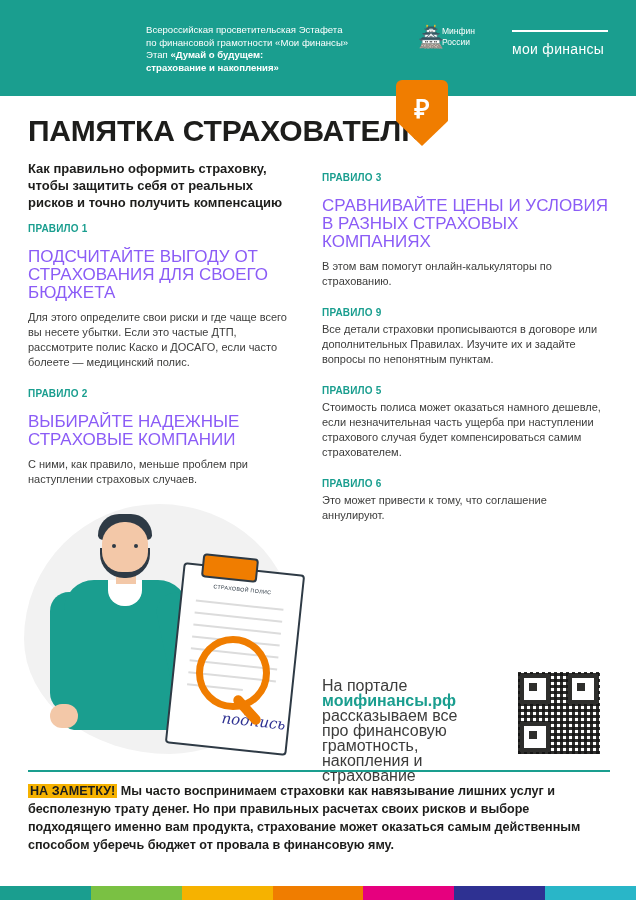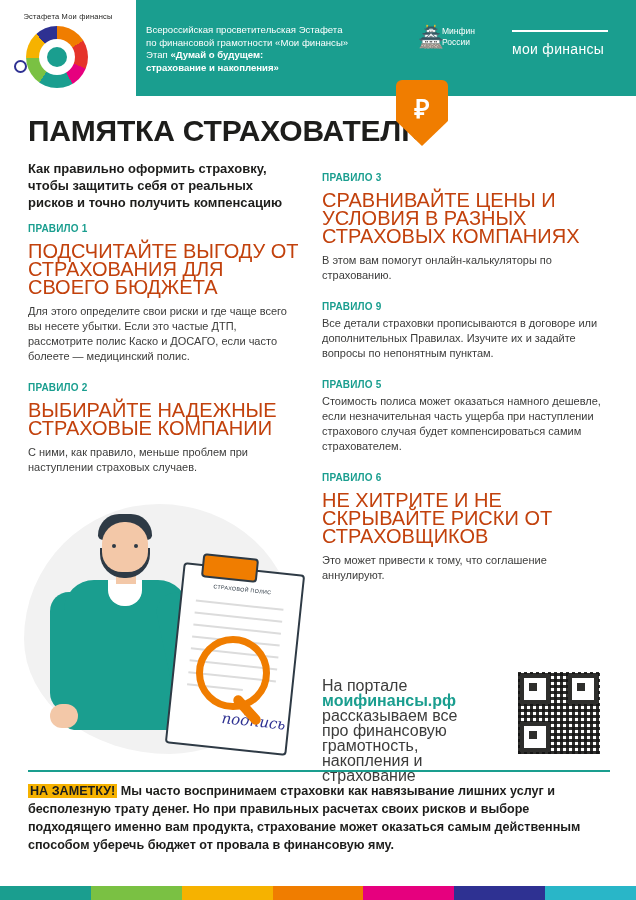--- a/index.html
+++ b/index.html
@@ -92,21 +92,21 @@
   .col-left{position:absolute;left:28px;top:160px;width:272px;}
   .col-right{position:absolute;left:322px;top:160px;width:288px;}
 
   .lead{
     font-size:13px;line-height:17px;font-weight:bold;color:#1d1d1b;margin:0 0 6px 0;
   }
   .rule-label{
     color:#1a9e8f;font-size:10px;font-weight:bold;letter-spacing:.2px;margin:12px 0 4px 0;
   }
   .rule-title{
-    font-size:20px;line-height:18px;color:#c2410c;margin:8px 0 8px 0;
+    font-size:17px;line-height:18px;color:#8b5cf6;margin:14px 0 8px 0;
   }
   .rule-body{
     font-size:11px;line-height:15px;color:#3c3c3b;margin:0 0 18px 0;
   }
   .block{margin-bottom:2px;}
 
   
   .illo{
     position:absolute;left:6px;top:496px;width:300px;height:278px;
   }
@@ -194,25 +194,20 @@
   
   .bottom{
     position:absolute;left:0;bottom:0;width:636px;height:14px;display:flex;
   }
   .bottom div{height:14px;flex:1;}
 </style>
 </head>
 <body>
 
 <div class="header">
-  <div class="logo-box">
-    <div class="logo-arc">Эстафета  Мои финансы</div>
-    <div class="logo-wheel"></div>
-    <div class="logo-dot"></div>
-  </div>
 
   <div class="header-text">
     <span>Всероссийская просветительская Эстафета</span><br>
     <span>по финансовой грамотности «Мои финансы»</span><br>
     <span>Этап </span><b>«Думай о будущем:</b><br>
     <b>страхование и накопления»</b>
   </div>
 
   <div class="minfin">
     <span class="eagle">🏯</span>
@@ -254,21 +249,20 @@
   <div class="block">
     <p class="rule-label">ПРАВИЛО 9</p>
     <p class="rule-body">Все детали страховки прописываются в договоре или дополнительных Правилах. Изучите их и задайте вопросы по непонятным пунктам.</p>
   </div>
   <div class="block">
     <p class="rule-label">ПРАВИЛО 5</p>
     <p class="rule-body">Стоимость полиса может оказаться намного дешевле, если незначительная часть ущерба при наступлении страхового случая будет компенсироваться самим страхователем.</p>
   </div>
   <div class="block">
     <p class="rule-label">ПРАВИЛО 6</p>
-    <p class="rule-title">НЕ ХИТРИТЕ И НЕ СКРЫВАЙТЕ РИСКИ ОТ СТРАХОВЩИКОВ</p>
     <p class="rule-body">Это может привести к тому, что соглашение аннулируют.</p>
   </div>
 </div>
 
 <div class="illo">
   <div class="illo-blob"></div>
 
   <div class="p-armL"></div>
   <div class="p-body"></div>
   <div class="p-shirt"></div>

